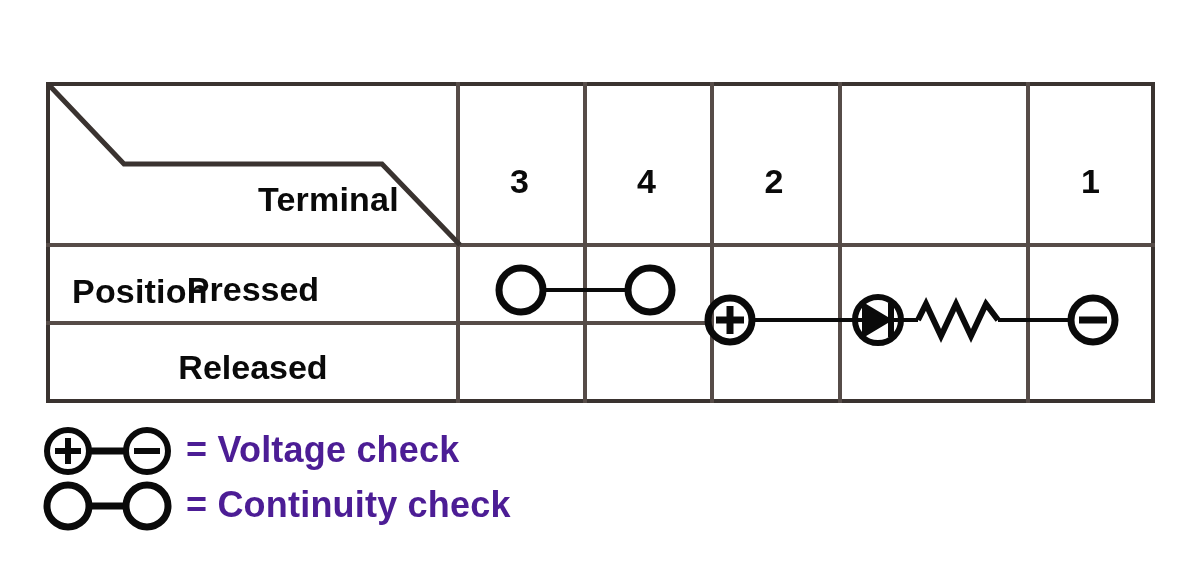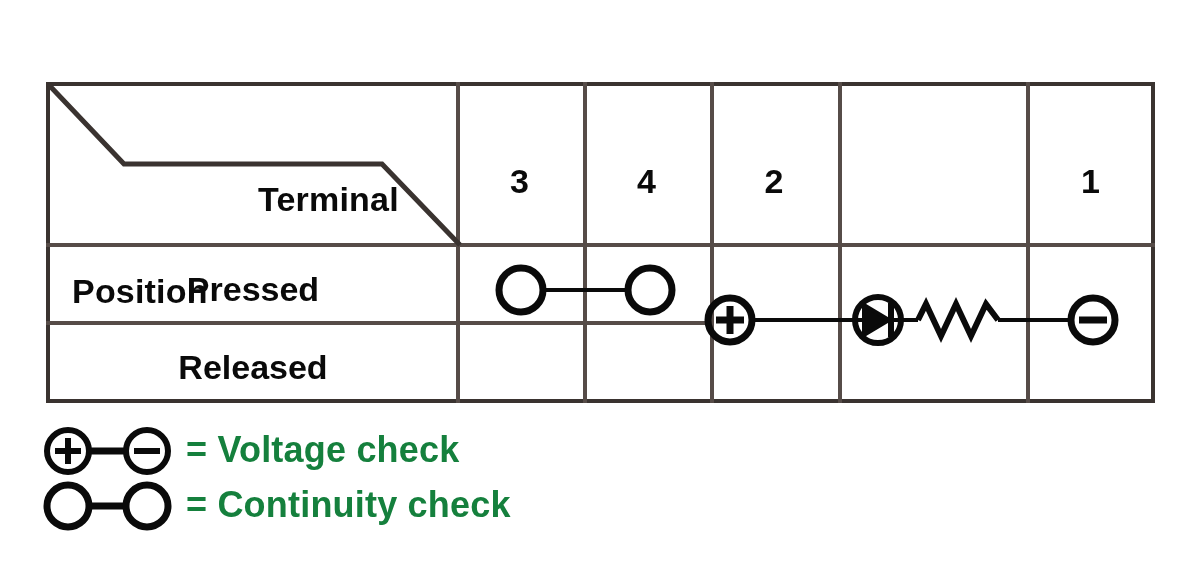--- a/index.html
+++ b/index.html
@@ -137,21 +137,21 @@
     width: 140px;
     height: 54px;
     overflow: visible;
   }
   .legend-text {
     position: absolute;
     left: 146px;
     top: 6px;
     font-size: 36px;
     font-weight: bold;
-    color: #15803d;
+    color: #4c1d95;
     white-space: nowrap;
     letter-spacing: 0.2px;
   }
 </style>
 </head>
 <body>
 
 <div id="stage">
 
   <div class="table-wrap">

